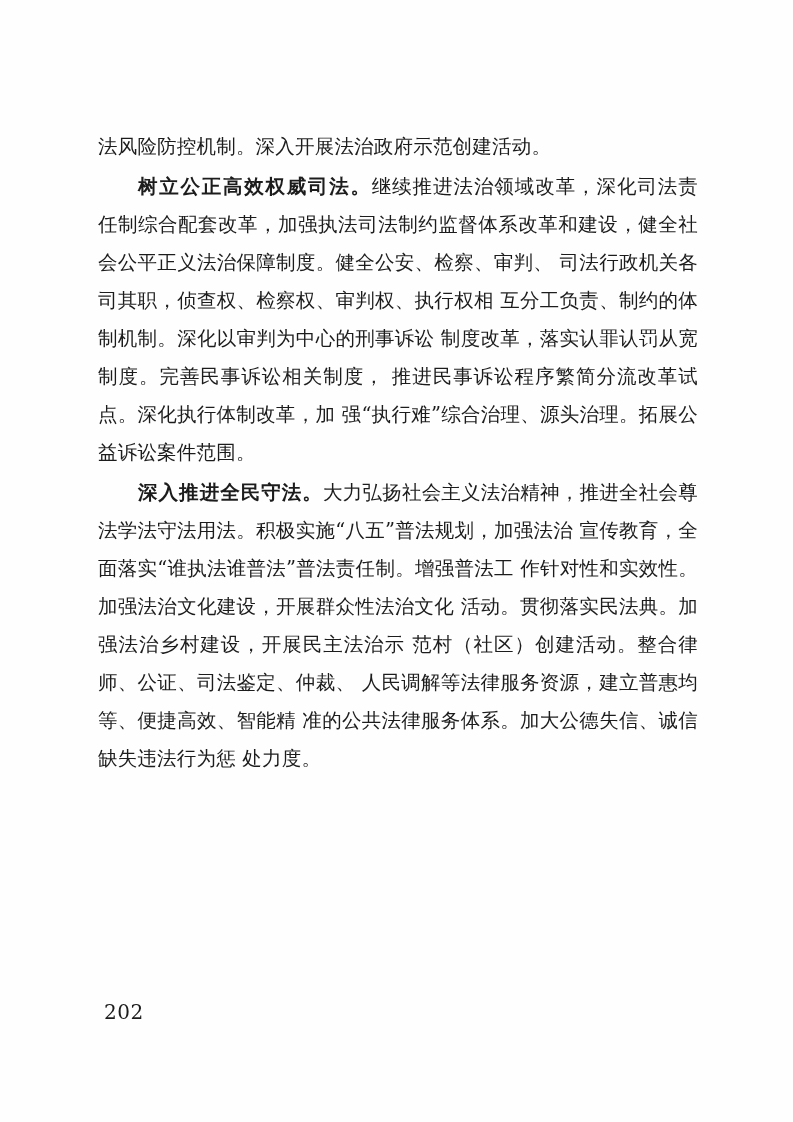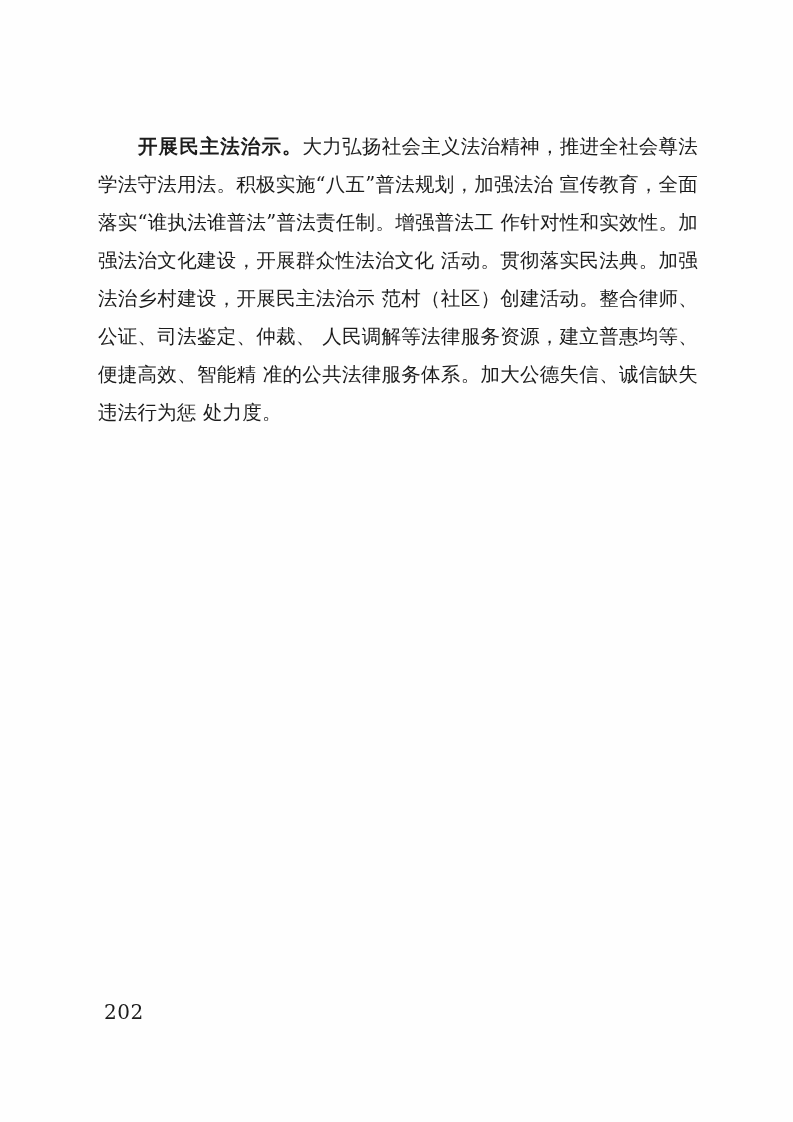--- a/index.html
+++ b/index.html
@@ -56,23 +56,29 @@
     letter-spacing: 0.5px;
   }
 </style>
 </head>
 <body>
 
 <div class="page">
 
   <div class="content">
 
-
+    <p class="para">
+      <span>法风险防控机制。深入开展法治政府示范创建活动。</span>
+    </p>
 
     <p class="para indent">
-      <span class="lead">开展民主法治示。</span><span>大力弘扬社会主义法治精神，推进全社会尊法学法守法用法。积极实施“八五”普法规划，加强法治 宣传教育，全面落实“谁执法谁普法”普法责任制。增强普法工 作针对性和实效性。加强法治文化建设，开展群众性法治文化 活动。贯彻落实民法典。加强法治乡村建设，开展民主法治示 范村（社区）创建活动。整合律师、公证、司法鉴定、仲裁、 人民调解等法律服务资源，建立普惠均等、便捷高效、智能精 准的公共法律服务体系。加大公德失信、诚信缺失违法行为惩 处力度。</span>
+      <span class="lead">树立公正高效权威司法。</span><span>继续推进法治领域改革，深化司法责任制综合配套改革，加强执法司法制约监督体系改革和建设，健全社会公平正义法治保障制度。健全公安、检察、审判、 司法行政机关各司其职，侦查权、检察权、审判权、执行权相 互分工负责、制约的体制机制。深化以审判为中心的刑事诉讼 制度改革，落实认罪认罚从宽制度。完善民事诉讼相关制度， 推进民事诉讼程序繁简分流改革试点。深化执行体制改革，加 强“执行难”综合治理、源头治理。拓展公益诉讼案件范围。</span>
+    </p>
+
+    <p class="para indent">
+      <span class="lead">深入推进全民守法。</span><span>大力弘扬社会主义法治精神，推进全社会尊法学法守法用法。积极实施“八五”普法规划，加强法治 宣传教育，全面落实“谁执法谁普法”普法责任制。增强普法工 作针对性和实效性。加强法治文化建设，开展群众性法治文化 活动。贯彻落实民法典。加强法治乡村建设，开展民主法治示 范村（社区）创建活动。整合律师、公证、司法鉴定、仲裁、 人民调解等法律服务资源，建立普惠均等、便捷高效、智能精 准的公共法律服务体系。加大公德失信、诚信缺失违法行为惩 处力度。</span>
     </p>
 
   </div>
 
   <div class="pagenum">202</div>
 
 </div>
 
 </body></html>

